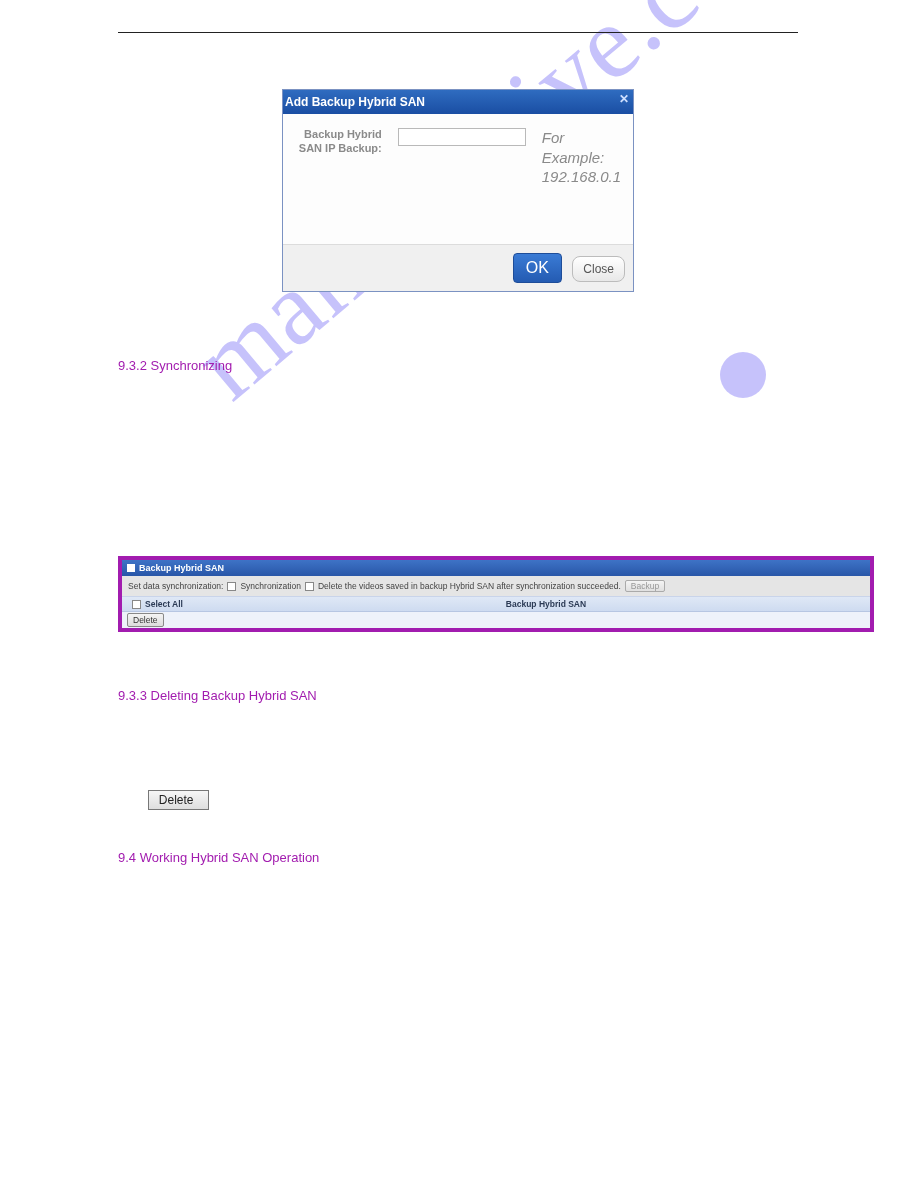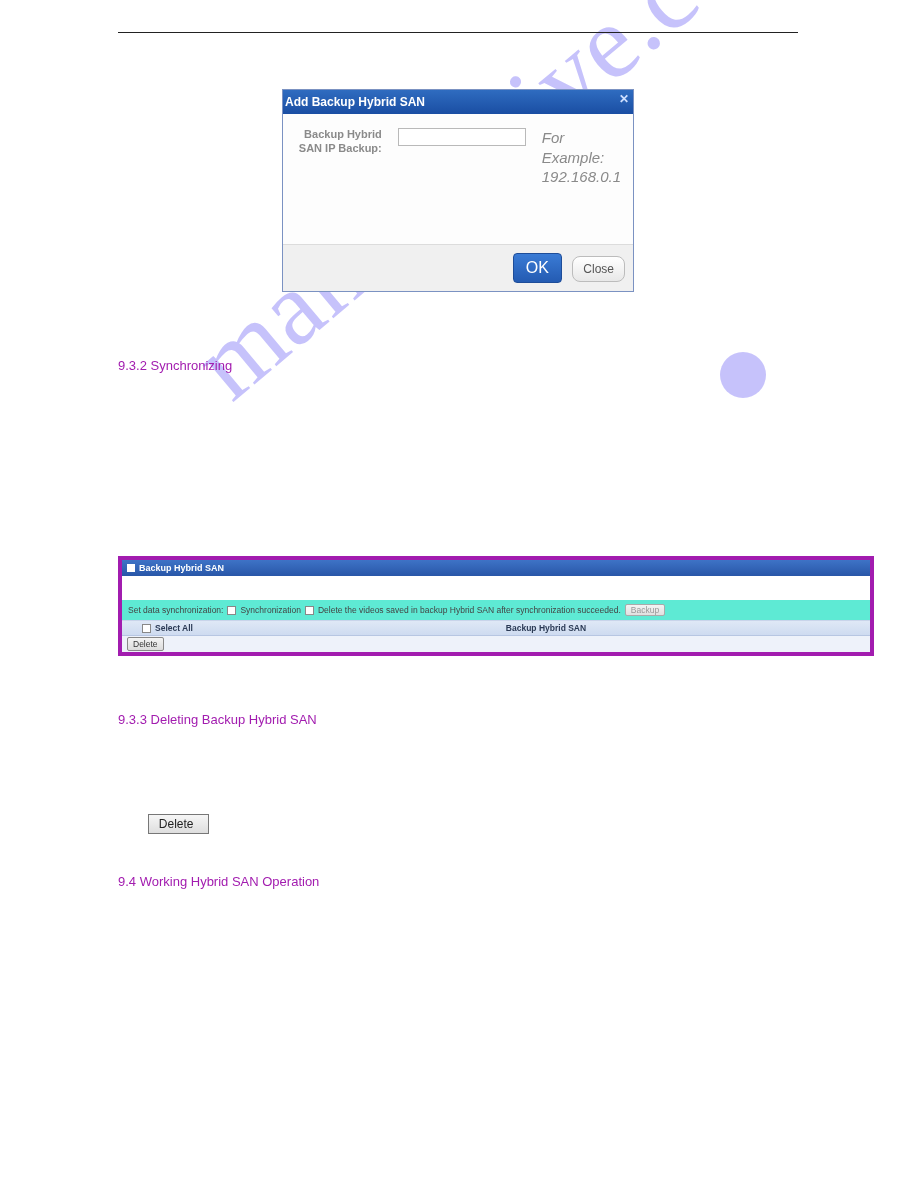--- a/index.html
+++ b/index.html
@@ -118,30 +118,29 @@
     color: #fff;
     font-weight: bold;
     padding: 3px 5px;
     font-size: 9px;
     display: flex;
     align-items: center;
     gap: 4px;
   }
   .panel-header .tw { display:inline-block; width:8px; height:8px; background:#fff; }
   .panel-row1 {
-    background: #5eead4;
+    background: #e5e5e5;
     padding: 4px 6px;
     border-bottom: 1px solid #c9d4ea;
     font-size: 8.5px;
     color: #444;
     display: flex;
     align-items: center;
     gap: 4px;
     white-space: nowrap;
-    margin-top: 24px;
   }
   .mini-chk {
     display: inline-block;
     width: 9px; height: 9px;
     border: 1px solid #888;
     background: #fff;
     vertical-align: middle;
   }
   .mini-btn {
     display: inline-block;
@@ -153,21 +152,21 @@
     border-radius: 2px;
   }
   .panel-row2 {
     background: linear-gradient(#dfe8f6,#cedbf0);
     border-bottom: 1px solid #b7c6e2;
     font-size: 8.5px;
     font-weight: bold;
     color: #2b3a55;
     display: flex;
     align-items: center;
-    padding: 2px 20px;
+    padding: 2px 10px;
   }
   .panel-row2 .col1 { width: 100px; display:flex; align-items:center; gap:4px; }
   .panel-row2 .col2 { flex: 1; text-align: center; }
   .panel-row3 {
     background: #eef2fa;
     padding: 3px 5px;
   }
   .mini-del {
     border: 1px solid #888;
     background: linear-gradient(#f4f4f4,#dcdcdc);

